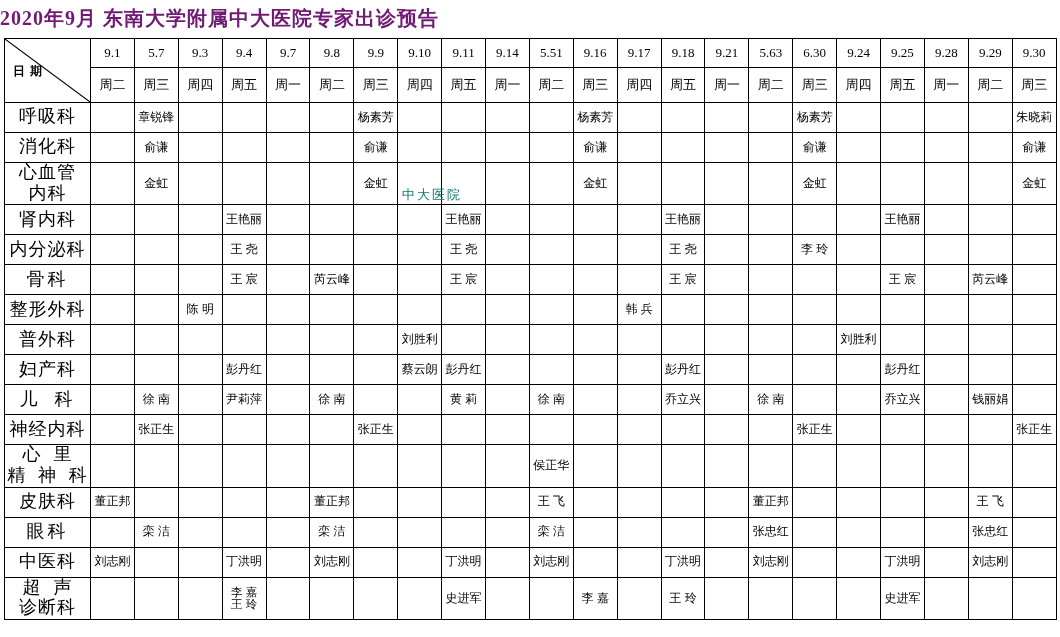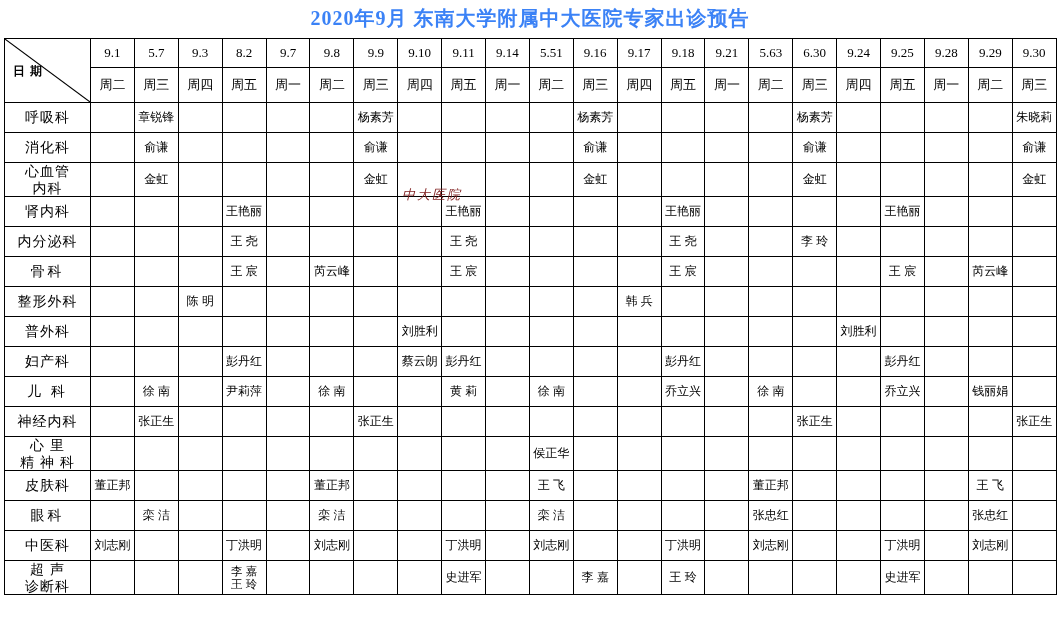--- a/index.html
+++ b/index.html
@@ -14,28 +14,27 @@
     color: #000;
     overflow: hidden;
   }
   #page {
     width: 1060px;
     height: 637px;
     position: relative;
     box-sizing: border-box;
   }
   .title {
-    text-align: center;
     font-family: "Liberation Serif", serif;
     font-weight: bold;
     font-size: 20px;
     letter-spacing: 1px;
     padding-top: 5px;
     padding-bottom: 6px;
-    color: #3b82f6;
+    color: #701a75;
   }
   table.sched {
     border-collapse: collapse;
     table-layout: fixed;
     margin: 0 4px;
     width: 1052px;
     font-size: 12px;
   }
   table.sched td, table.sched th {
     border: 1px solid #000;
@@ -81,47 +80,46 @@
     font-family: "Liberation Serif", serif;
     margin-top: 29px;
   }
   .dow-cell {
     height: 34px;
     font-size: 13px;
     font-weight: bold;
     font-family: Liberation Serif, serif;
   }
   .dept-cell {
-    font-size: 14px;
+    font-size: 18px;
     font-weight: bold;
-    font-family: Liberation Sans, sans-serif;
+    font-family: Liberation Mono, monospace;
     letter-spacing: 1px;
     padding: 0 2px;
     line-height: 1.15;
   }
   .doc-cell {
     font-size: 12px;
     font-family: "Liberation Sans", sans-serif;
     line-height: 1.15;
     padding: 0 1px;
   }
   tr.body-row td { height: 29px; }
   tr.tall-row td { height: 33px; }
   .sp { letter-spacing: 3px; }
   .two-line { font-size: 11.5px; line-height: 1.12; }
   .watermark {
     position: absolute;
     left: 402px;
     top: 186px;
     font-size: 13px;
-    color: #7f1d1d;
+    color: #0f766e;
     letter-spacing: 2px;
     pointer-events: none;
     user-select: none;
-    font-style: italic;
   }
 </style>
 </head>
 <body>
 
 <div id="page">
 
   <div class="title">2020年9月  东南大学附属中大医院专家出诊预告</div>
 
   <div class="watermark">中大医院</div>
@@ -135,21 +133,21 @@
         <tr>
           <td class="corner" rowspan="2">
             <svg class="diag" viewBox="0 0 86 62" preserveAspectRatio="none">
               <line x1="0" y1="0" x2="86" y2="62"></line>
             </svg>
             <span class="lbl">日 期</span>
           </td>
           <td class="date-cell">9.1</td>
           <td class="date-cell">5.7</td>
           <td class="date-cell">9.3</td>
-          <td class="date-cell">8.2</td>
+          <td class="date-cell">9.4</td>
           <td class="date-cell">9.7</td>
           <td class="date-cell">9.8</td>
           <td class="date-cell">9.9</td>
           <td class="date-cell">9.10</td>
           <td class="date-cell">9.11</td>
           <td class="date-cell">9.14</td>
           <td class="date-cell">5.51</td>
           <td class="date-cell">9.16</td>
           <td class="date-cell">9.17</td>
           <td class="date-cell">9.18</td>

